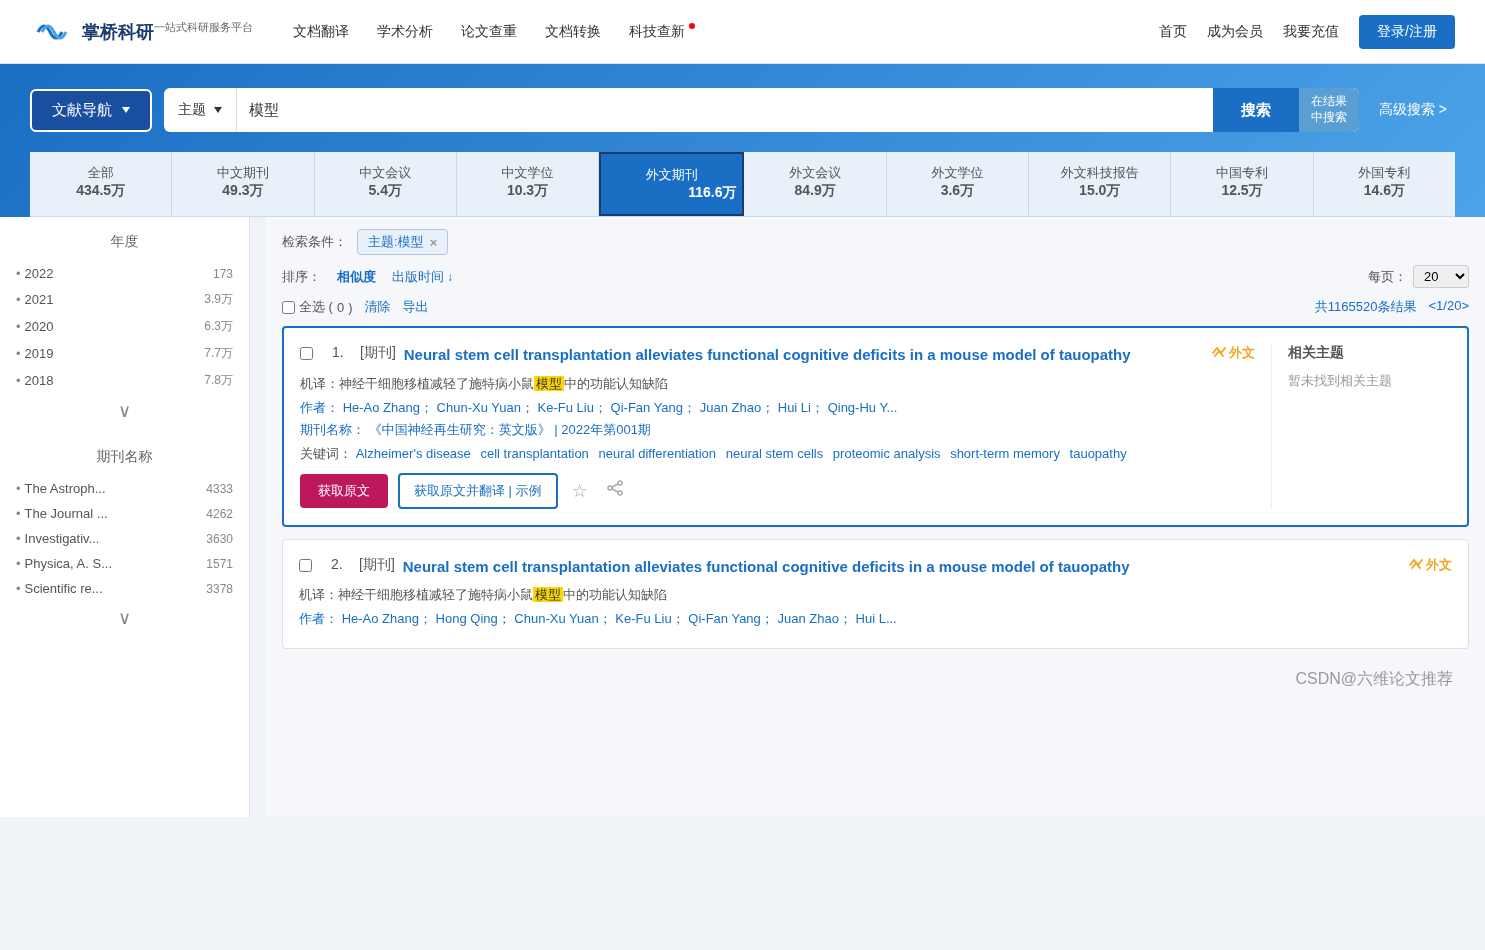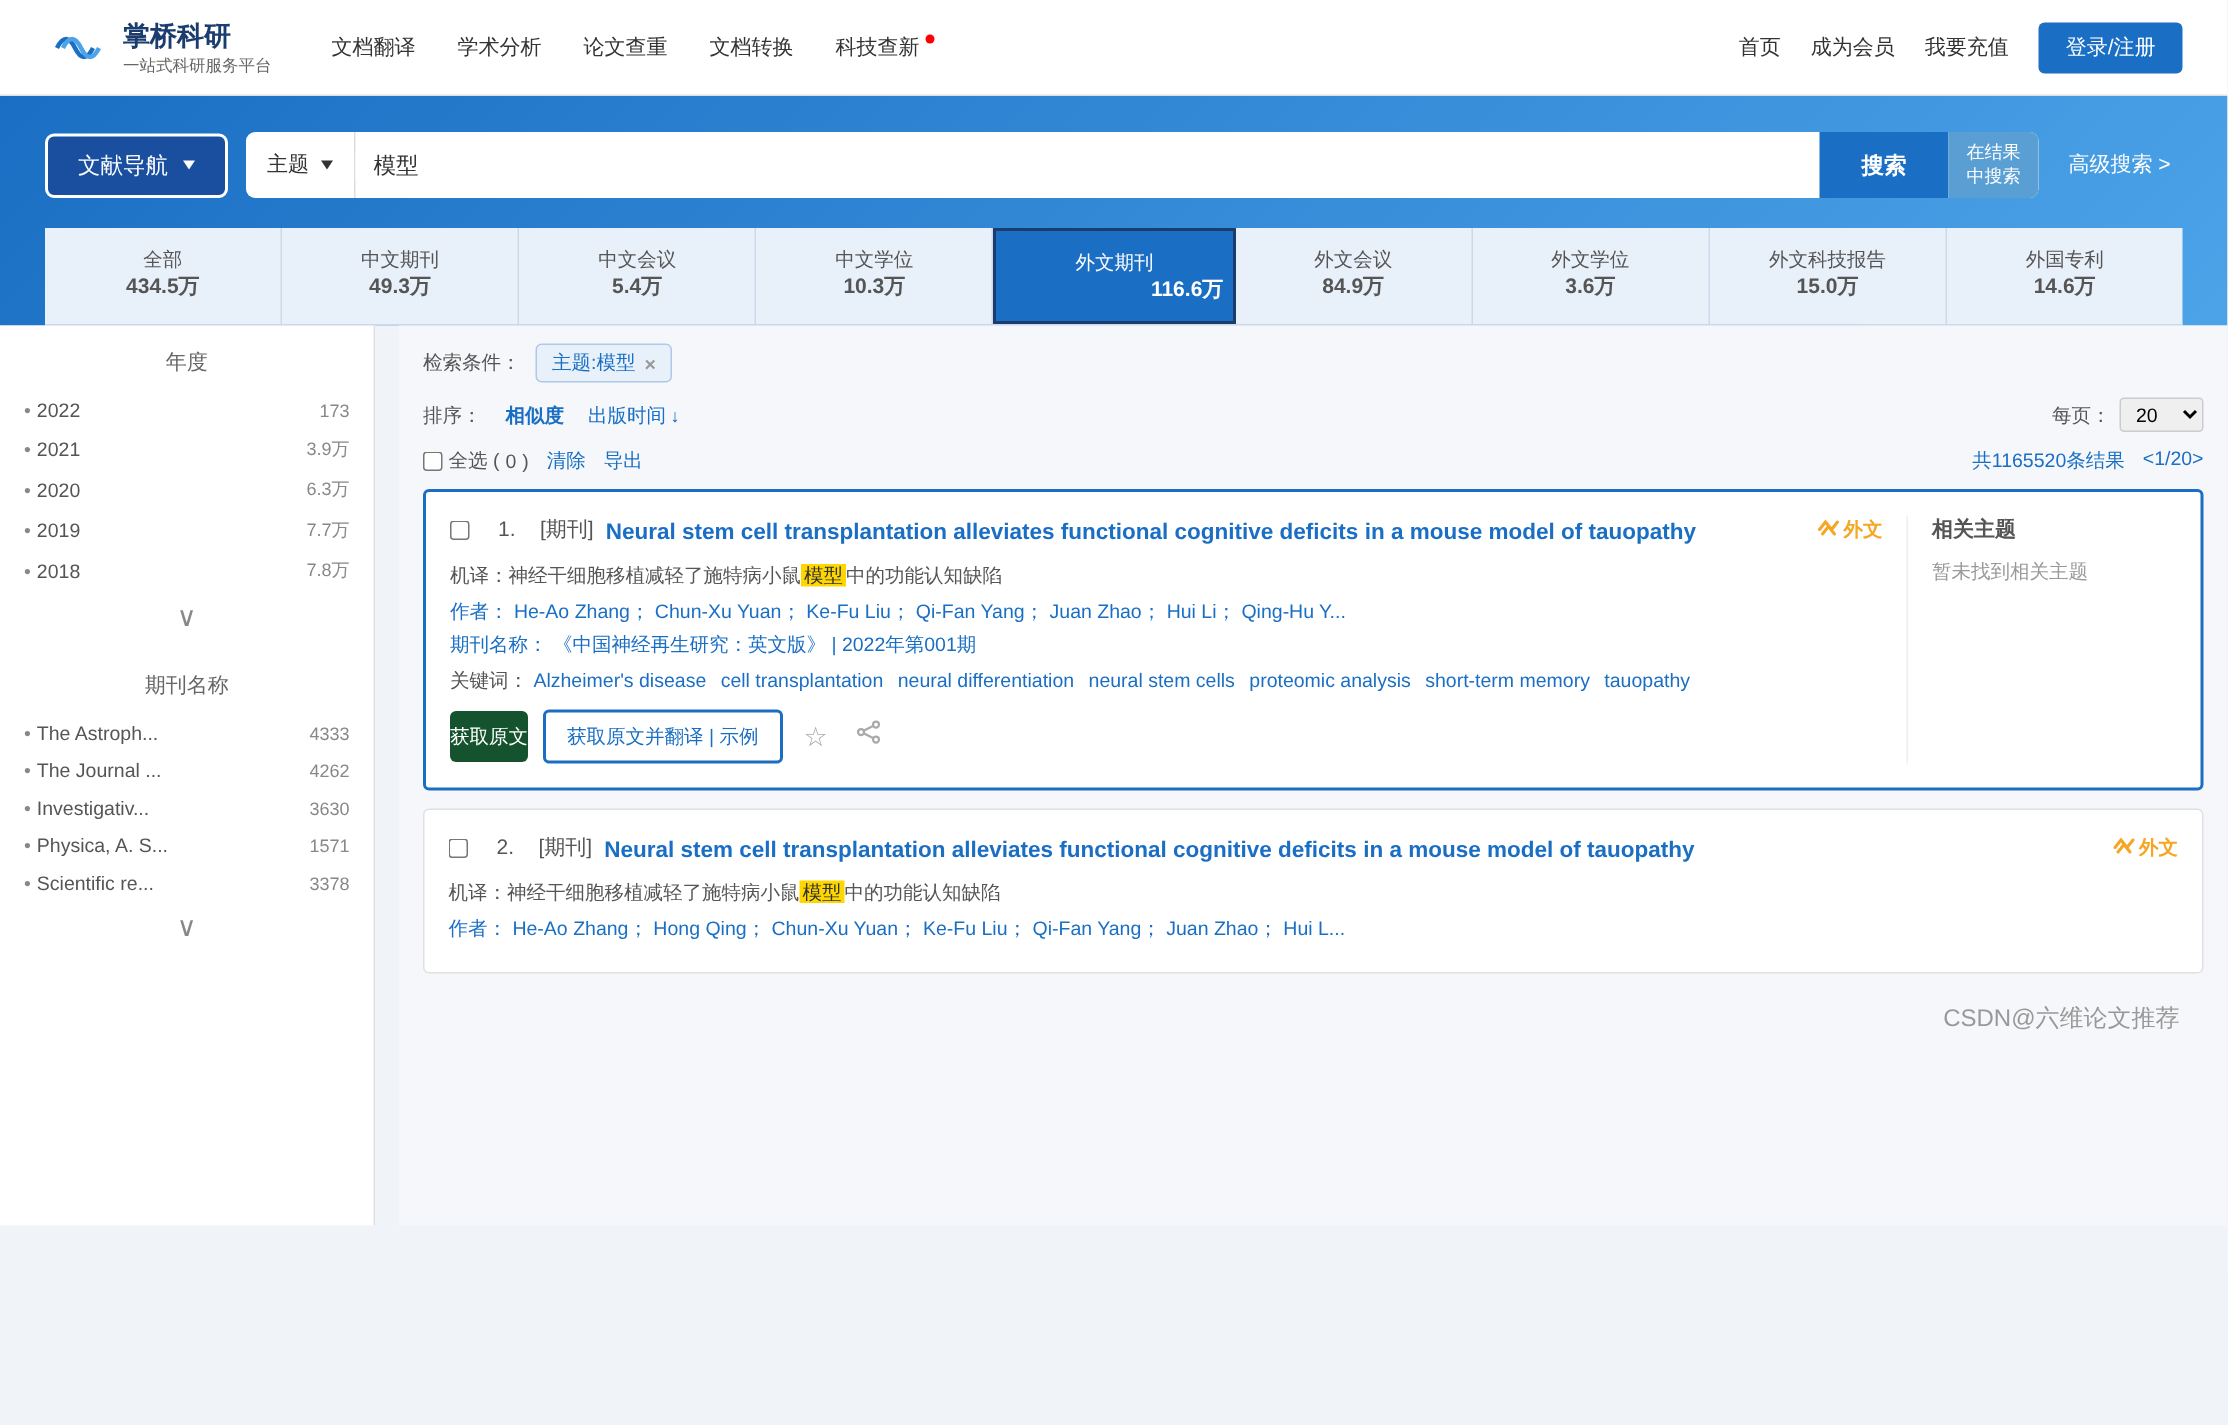--- a/index.html
+++ b/index.html
@@ -2,21 +2,21 @@
 <html><head>
   <meta charset="utf-8">
   <style>
     * { box-sizing: border-box; margin: 0; padding: 0; }
     body { font-family: "Microsoft YaHei", "PingFang SC", Arial, sans-serif; font-size: 14px; background: #f0f4f8; color: #333; }
 
     
     .header { background: #fff; border-bottom: 1px solid #e0e0e0; padding: 0 30px; display: flex; align-items: center; height: 64px; }
     .logo-area { display: flex; align-items: center; gap: 8px; margin-right: 40px; }
     .logo-icon { width: 44px; height: 36px; }
-    .logo-text { display: flex; flex-direction: column; }
+    .logo-text { display: flex; }
     .logo-main { font-size: 18px; font-weight: bold; color: #1a3c6e; }
     .logo-sub { font-size: 11px; color: #666; }
     .nav-menu { display: flex; gap: 28px; flex: 1; }
     .nav-item { font-size: 14px; color: #333; cursor: pointer; white-space: nowrap; position: relative; }
     .header-right { display: flex; gap: 20px; align-items: center; }
     .header-link { font-size: 14px; color: #333; cursor: pointer; }
     .login-btn { background: #1a6fc4; color: #fff; border: none; padding: 8px 18px; border-radius: 4px; cursor: pointer; font-size: 14px; }
 
     
     .search-banner { background: linear-gradient(135deg, #1a6fc4 0%, #4da3e8 100%); padding: 24px 30px 0; }
@@ -86,21 +86,21 @@
     .waiwen-text { color: #f5a623; font-size: 13px; font-weight: bold; display: flex; align-items: center; gap: 2px; }
     .machine-trans { font-size: 13px; color: #555; margin-bottom: 6px; }
     .machine-trans .highlight { background: #ffd700; color: #333; padding: 0 2px; }
     .authors { font-size: 13px; color: #555; margin-bottom: 4px; }
     .authors span { color: #1a6fc4; cursor: pointer; }
     .journal-info { font-size: 13px; color: #555; margin-bottom: 6px; }
     .journal-info span { color: #1a6fc4; cursor: pointer; }
     .keywords { font-size: 13px; color: #555; margin-bottom: 10px; }
     .keywords a { color: #1a6fc4; cursor: pointer; text-decoration: none; margin-right: 6px; }
     .action-row { display: flex; align-items: center; gap: 10px; margin-top: 8px; }
-    .primary-btn { background: #14532d; color: #fff; border: none; padding: 8px 0; border-radius: 4px; cursor: pointer; font-size: 13px; }
+    .primary-btn { background: #be185d; color: #fff; border: none; padding: 8px 18px; border-radius: 4px; cursor: pointer; font-size: 13px; }
     .secondary-btn { background: #fff; color: #1a6fc4; border: 2px solid #1a6fc4; padding: 7px 14px; border-radius: 4px; cursor: pointer; font-size: 13px; }
     .icon-btn { background: none; border: none; cursor: pointer; color: #aaa; font-size: 18px; padding: 4px; }
 
     
     .card-with-aside { display: flex; gap: 0; }
     .card-main { flex: 1; }
     .card-aside { width: 180px; min-width: 180px; padding: 0 0 0 16px; border-left: 1px solid #eee; margin-left: 16px; }
     .aside-title { font-size: 14px; color: #555; font-weight: bold; margin-bottom: 10px; }
     .aside-empty { font-size: 13px; color: #999; }
 
@@ -165,20 +165,21 @@
 
   <div class="category-tabs" id="cat-tabs">
       <div class="cat-tab"><span class="cat-name">全部</span><span class="cat-count">434.5万</span></div>
       <div class="cat-tab"><span class="cat-name">中文期刊</span><span class="cat-count">49.3万</span></div>
       <div class="cat-tab"><span class="cat-name">中文会议</span><span class="cat-count">5.4万</span></div>
       <div class="cat-tab"><span class="cat-name">中文学位</span><span class="cat-count">10.3万</span></div>
       <div class="cat-tab active"><span class="cat-name">外文期刊</span><span class="cat-count">116.6万</span></div>
       <div class="cat-tab"><span class="cat-name">外文会议</span><span class="cat-count">84.9万</span></div>
       <div class="cat-tab"><span class="cat-name">外文学位</span><span class="cat-count">3.6万</span></div>
       <div class="cat-tab"><span class="cat-name">外文科技报告</span><span class="cat-count">15.0万</span></div>
+      <div class="cat-tab"><span class="cat-name">中国专利</span><span class="cat-count">12.5万</span></div>
       <div class="cat-tab"><span class="cat-name">外国专利</span><span class="cat-count">14.6万</span></div>
     </div>
 </div>
 
 <div class="main">
 
   <div class="sidebar">
     <div class="sidebar-section">
       <div class="sidebar-title">年度</div>
       <div id="year-items">

